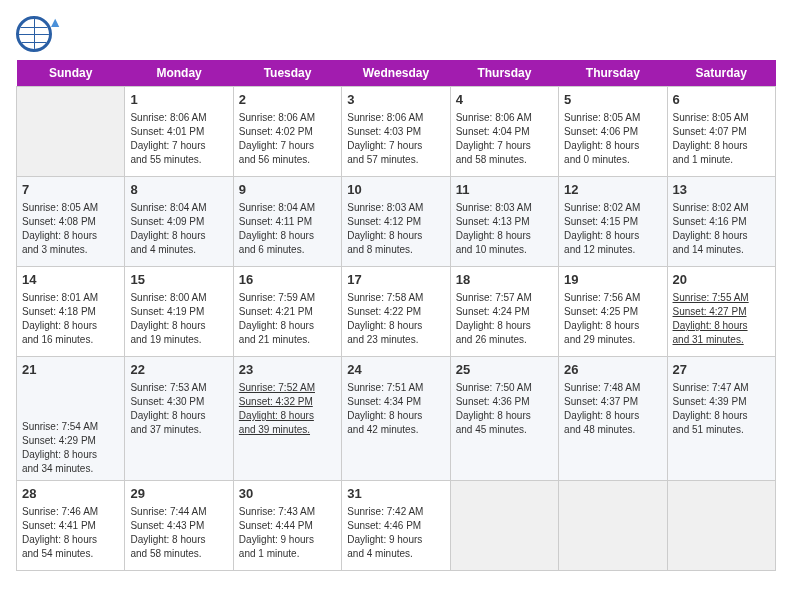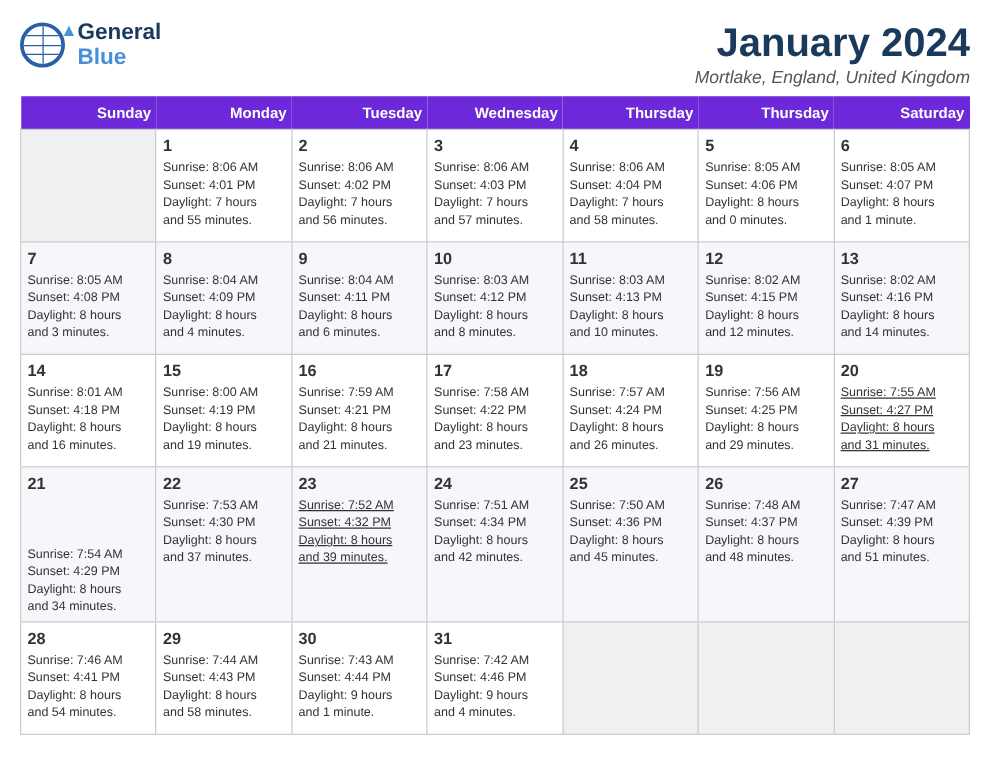--- a/index.html
+++ b/index.html
@@ -33,24 +33,24 @@
       font-size: 14px;
       color: #555;
       font-style: italic;
     }
     table {
       width: 100%;
       border-collapse: collapse;
       font-size: 11px;
     }
     thead tr th {
-      background-color: #6d28d9;
+      background-color: #a21caf;
       color: #fff;
       padding: 6px 4px;
-      text-align: right;
+      text-align: center;
       font-weight: bold;
       font-size: 12px;
     }
     tbody tr td {
       border: 1px solid #ccc;
       vertical-align: top;
       padding: 4px 5px;
       width: 14.28%;
       min-height: 80px;
       height: 90px;
@@ -87,30 +87,21 @@
 
         <div style="width:36px;height:36px;border:3px solid #2a5fa5;border-radius:50%;position:absolute;left:0;top:0;overflow:hidden;">
           <div style="position:absolute;left:50%;top:0;width:1px;height:100%;background:#2a5fa5;"></div>
           <div style="position:absolute;top:50%;left:0;width:100%;height:1px;background:#2a5fa5;"></div>
           <div style="position:absolute;top:25%;left:0;width:100%;height:1px;background:#2a5fa5;"></div>
           <div style="position:absolute;top:75%;left:0;width:100%;height:1px;background:#2a5fa5;"></div>
         </div>
 
         <div style="position:absolute;right:-2px;top:-2px;color:#4a90d9;font-size:14px;font-weight:bold;">▲</div>
       </div>
-      <div>
-        <div style="font-size:18px;font-weight:bold;color:#1a3a5c;line-height:1.1;">
-          <span style="color:#1a3a5c;">General</span><br><span style="color:#4a90d9;">Blue</span>
-        </div>
-      </div>
     </div>
-  </div>
-  <div class="title-block">
-    <div class="month-title">January 2024</div>
-    <div class="location">Mortlake, England, United Kingdom</div>
   </div>
 </div>
 
 <table>
   <thead>
     <tr>
     <th>Sunday</th>
         <th>Monday</th>
         <th>Tuesday</th>
         <th>Wednesday</th>

